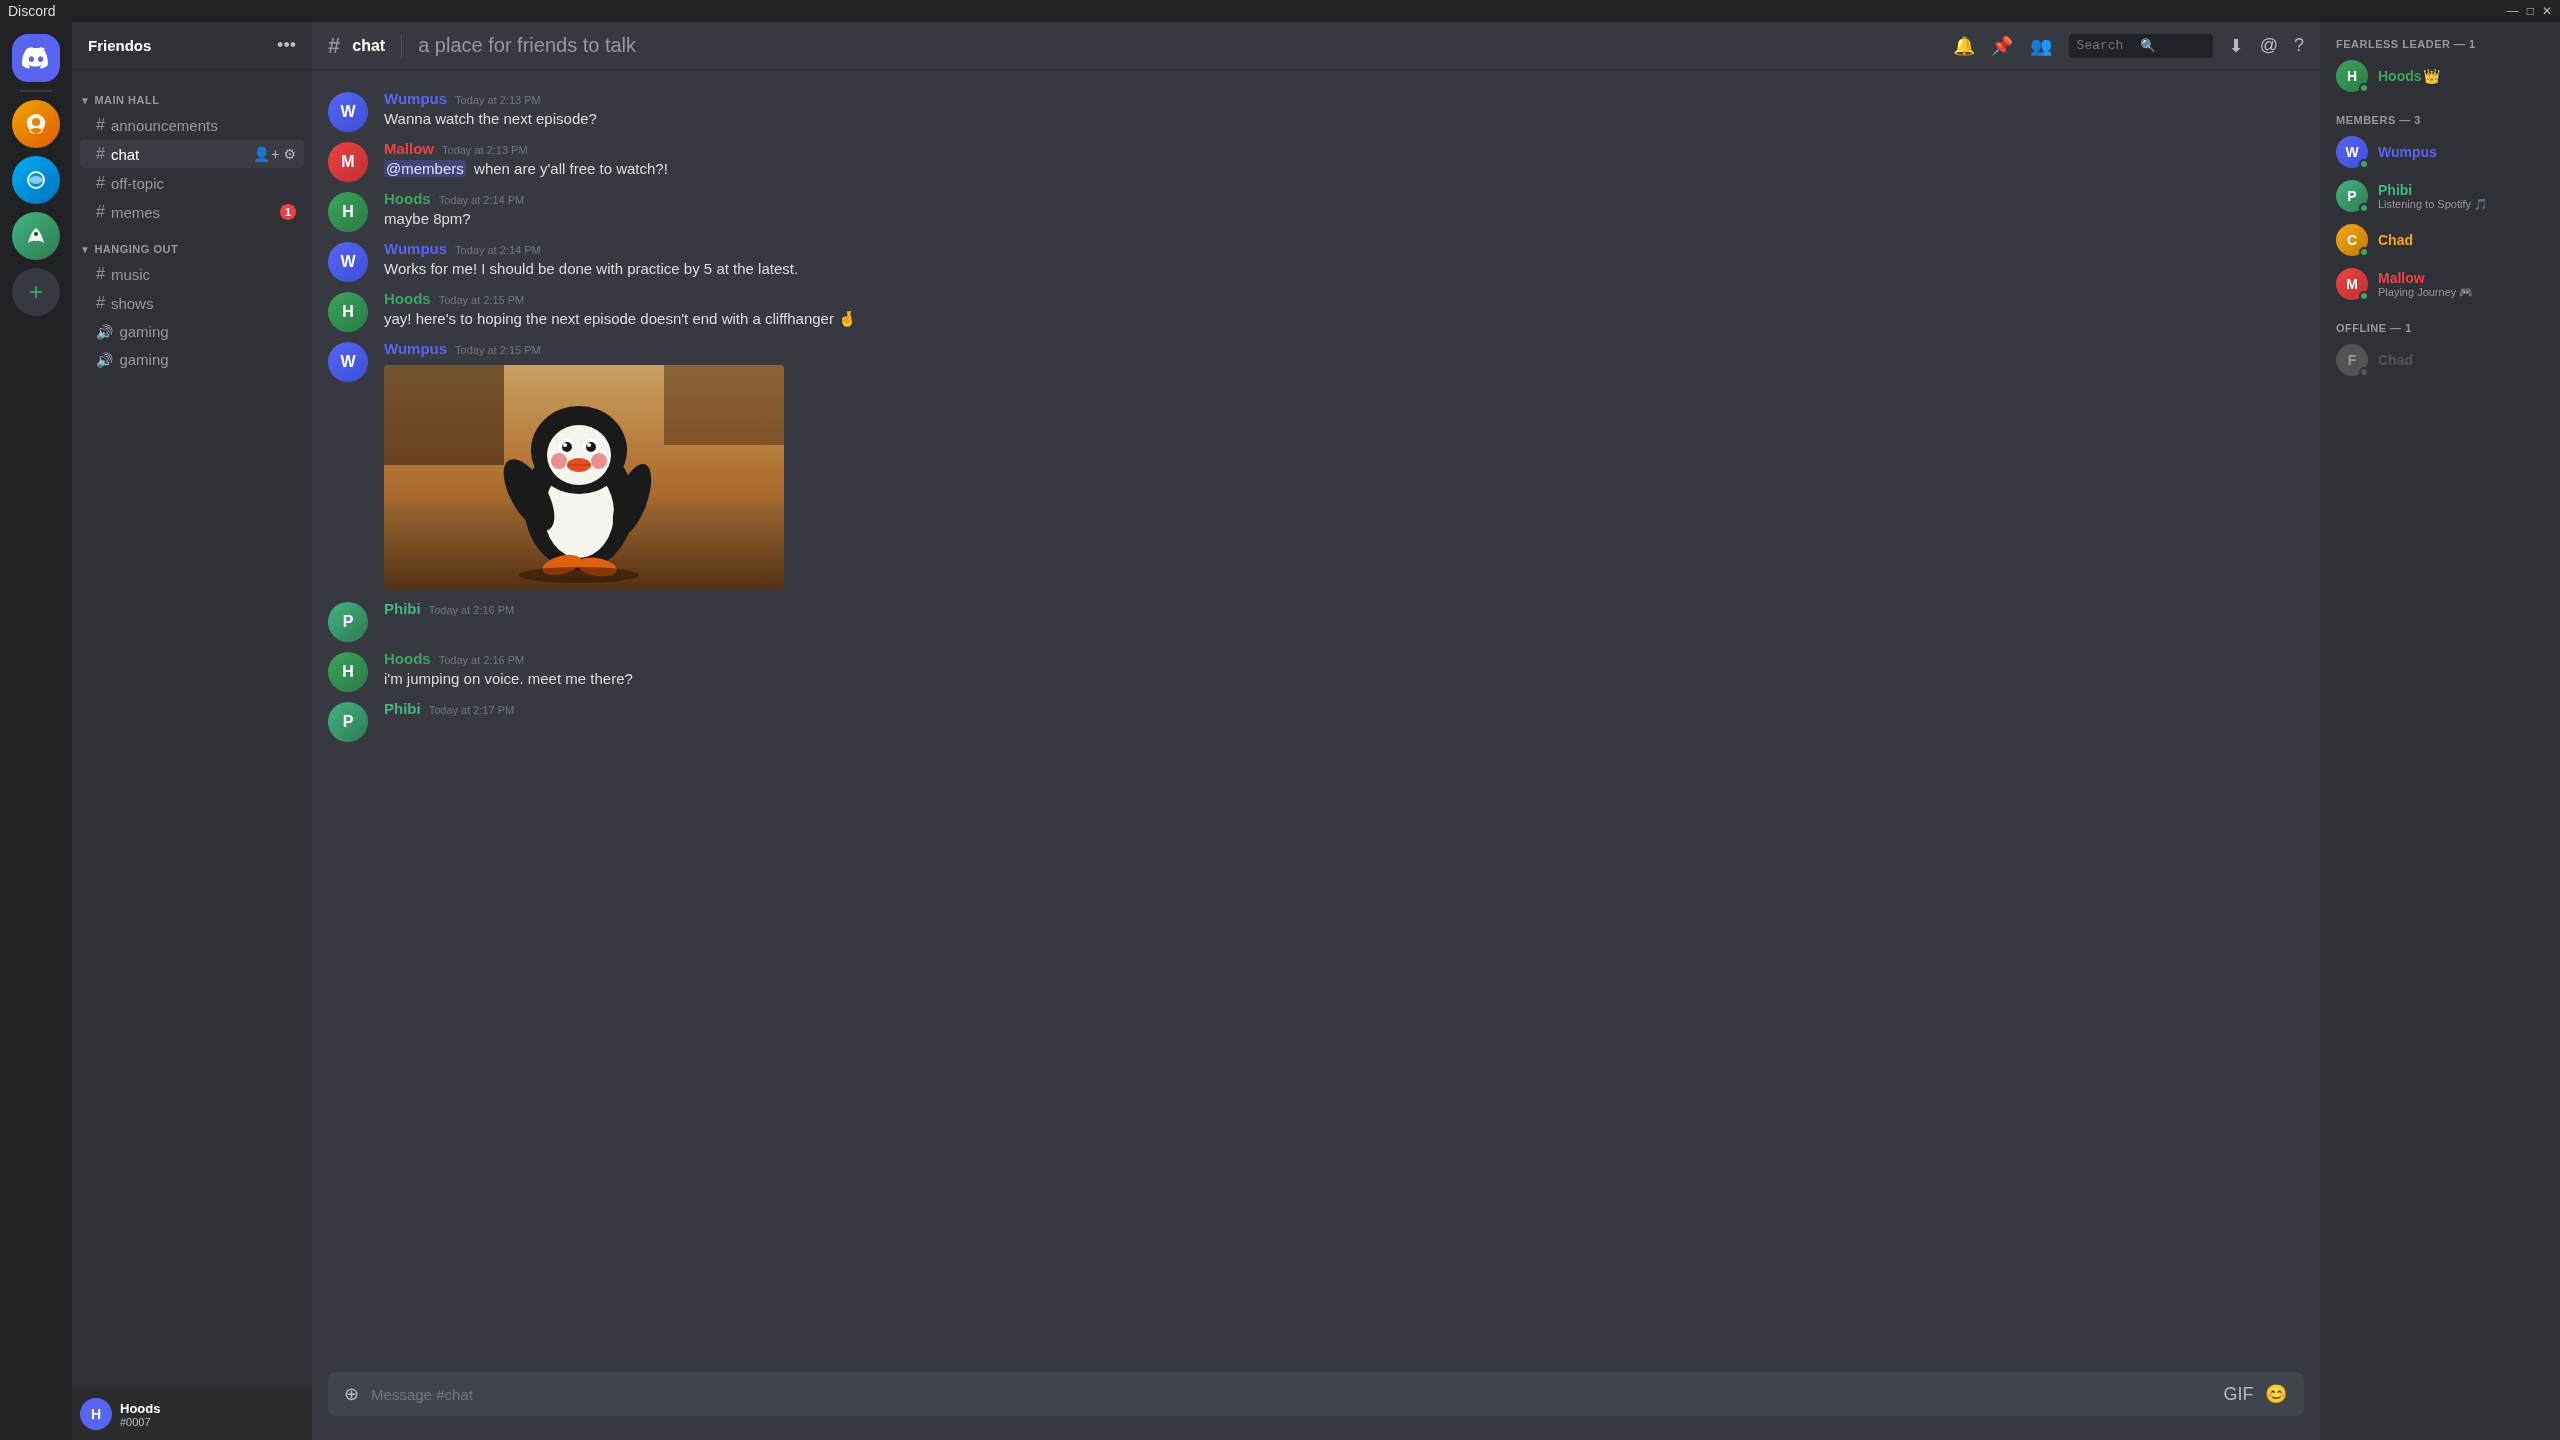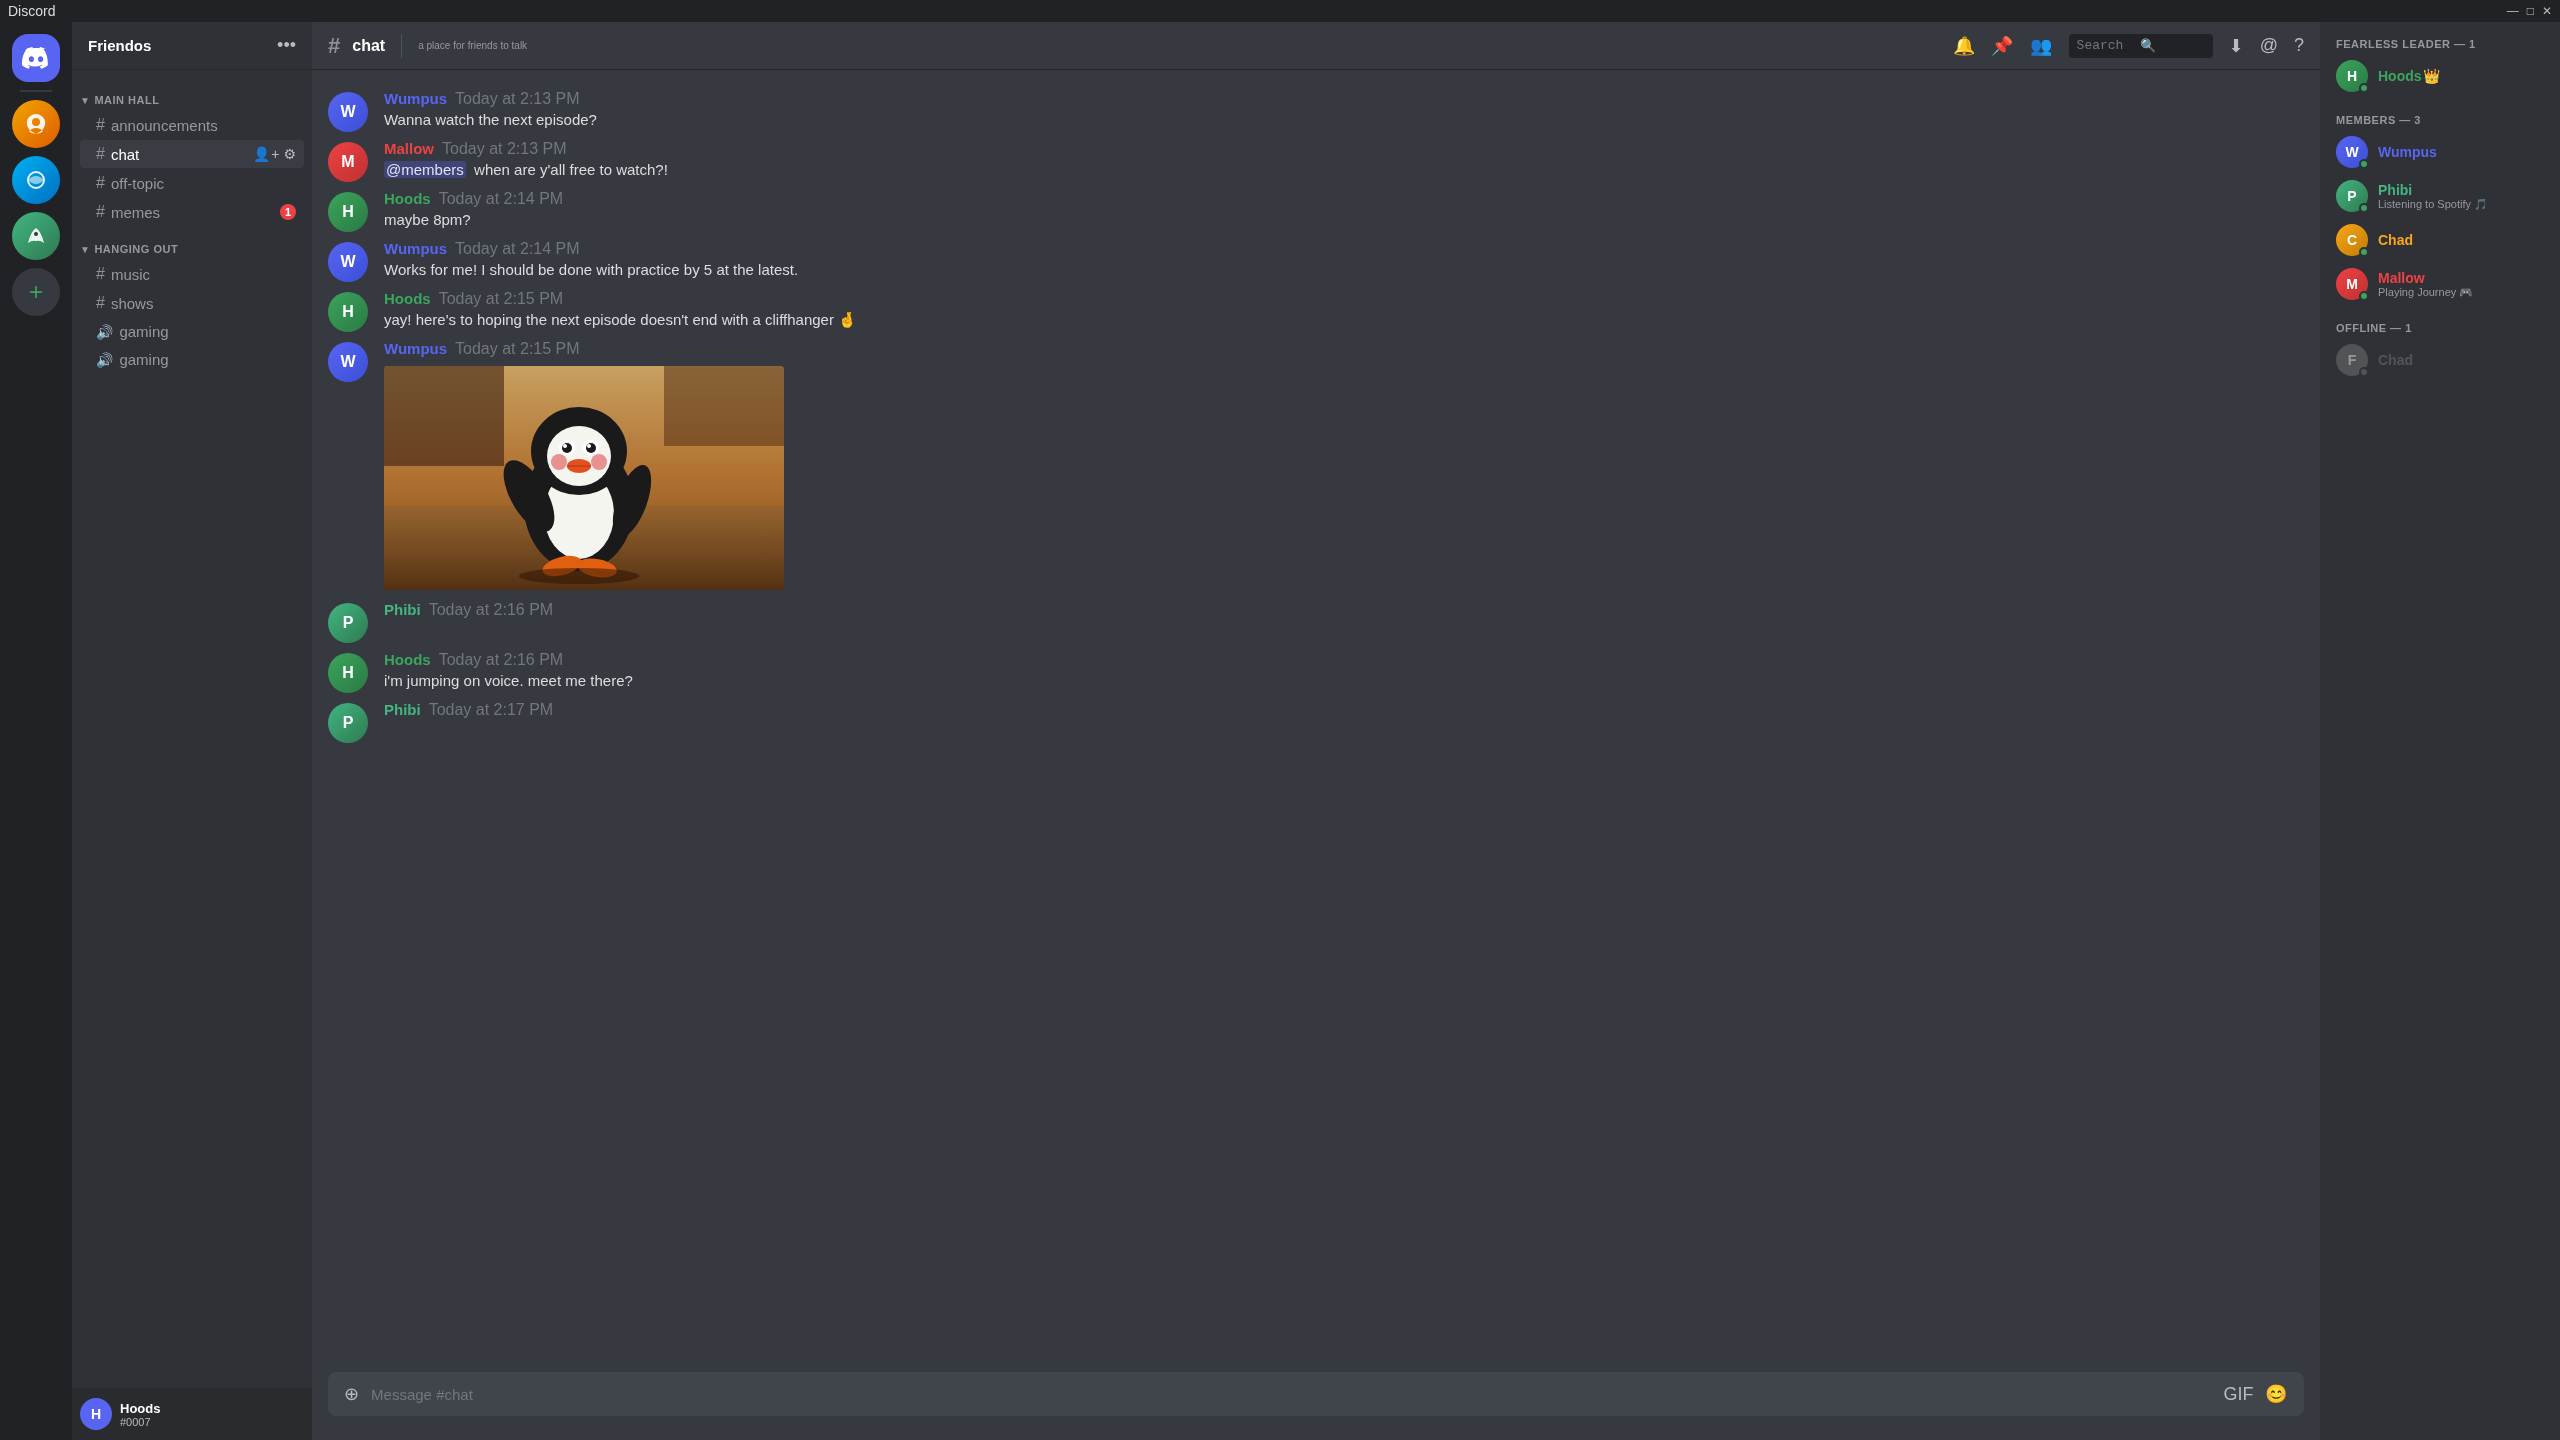--- a/index.html
+++ b/index.html
@@ -249,21 +249,21 @@
       color: #fff;
     }
     .header-divider {
       width: 1px;
       height: 24px;
       background: #4f545c;
       margin: 0 4px;
     }
     #channel-header-topic {
       color: #96989d;
-      font-size: 10px;
+      font-size: 20px;
       flex: 1;
     }
     #header-icons {
       display: flex;
       align-items: center;
       gap: 16px;
     }
     .header-icon {
       color: #b9bbbe;
       cursor: pointer;
@@ -327,21 +327,21 @@
       font-weight: 600;
       font-size: 15px;
       cursor: pointer;
     }
     .message-author.wumpus { color: #5865f2; }
     .message-author.mallow { color: #ed4245; }
     .message-author.hoods { color: #3ba55d; }
     .message-author.phibi { color: #43b581; }
     .message-timestamp {
       color: #72767d;
-      font-size: 16px;
+      font-size: 11px;
     }
     .message-text {
       color: #dcddde;
       font-size: 15px;
       line-height: 1.375;
       word-break: break-word;
     }
     .mention {
       background: rgba(88, 101, 242, 0.3);
       color: #dee0fc;

